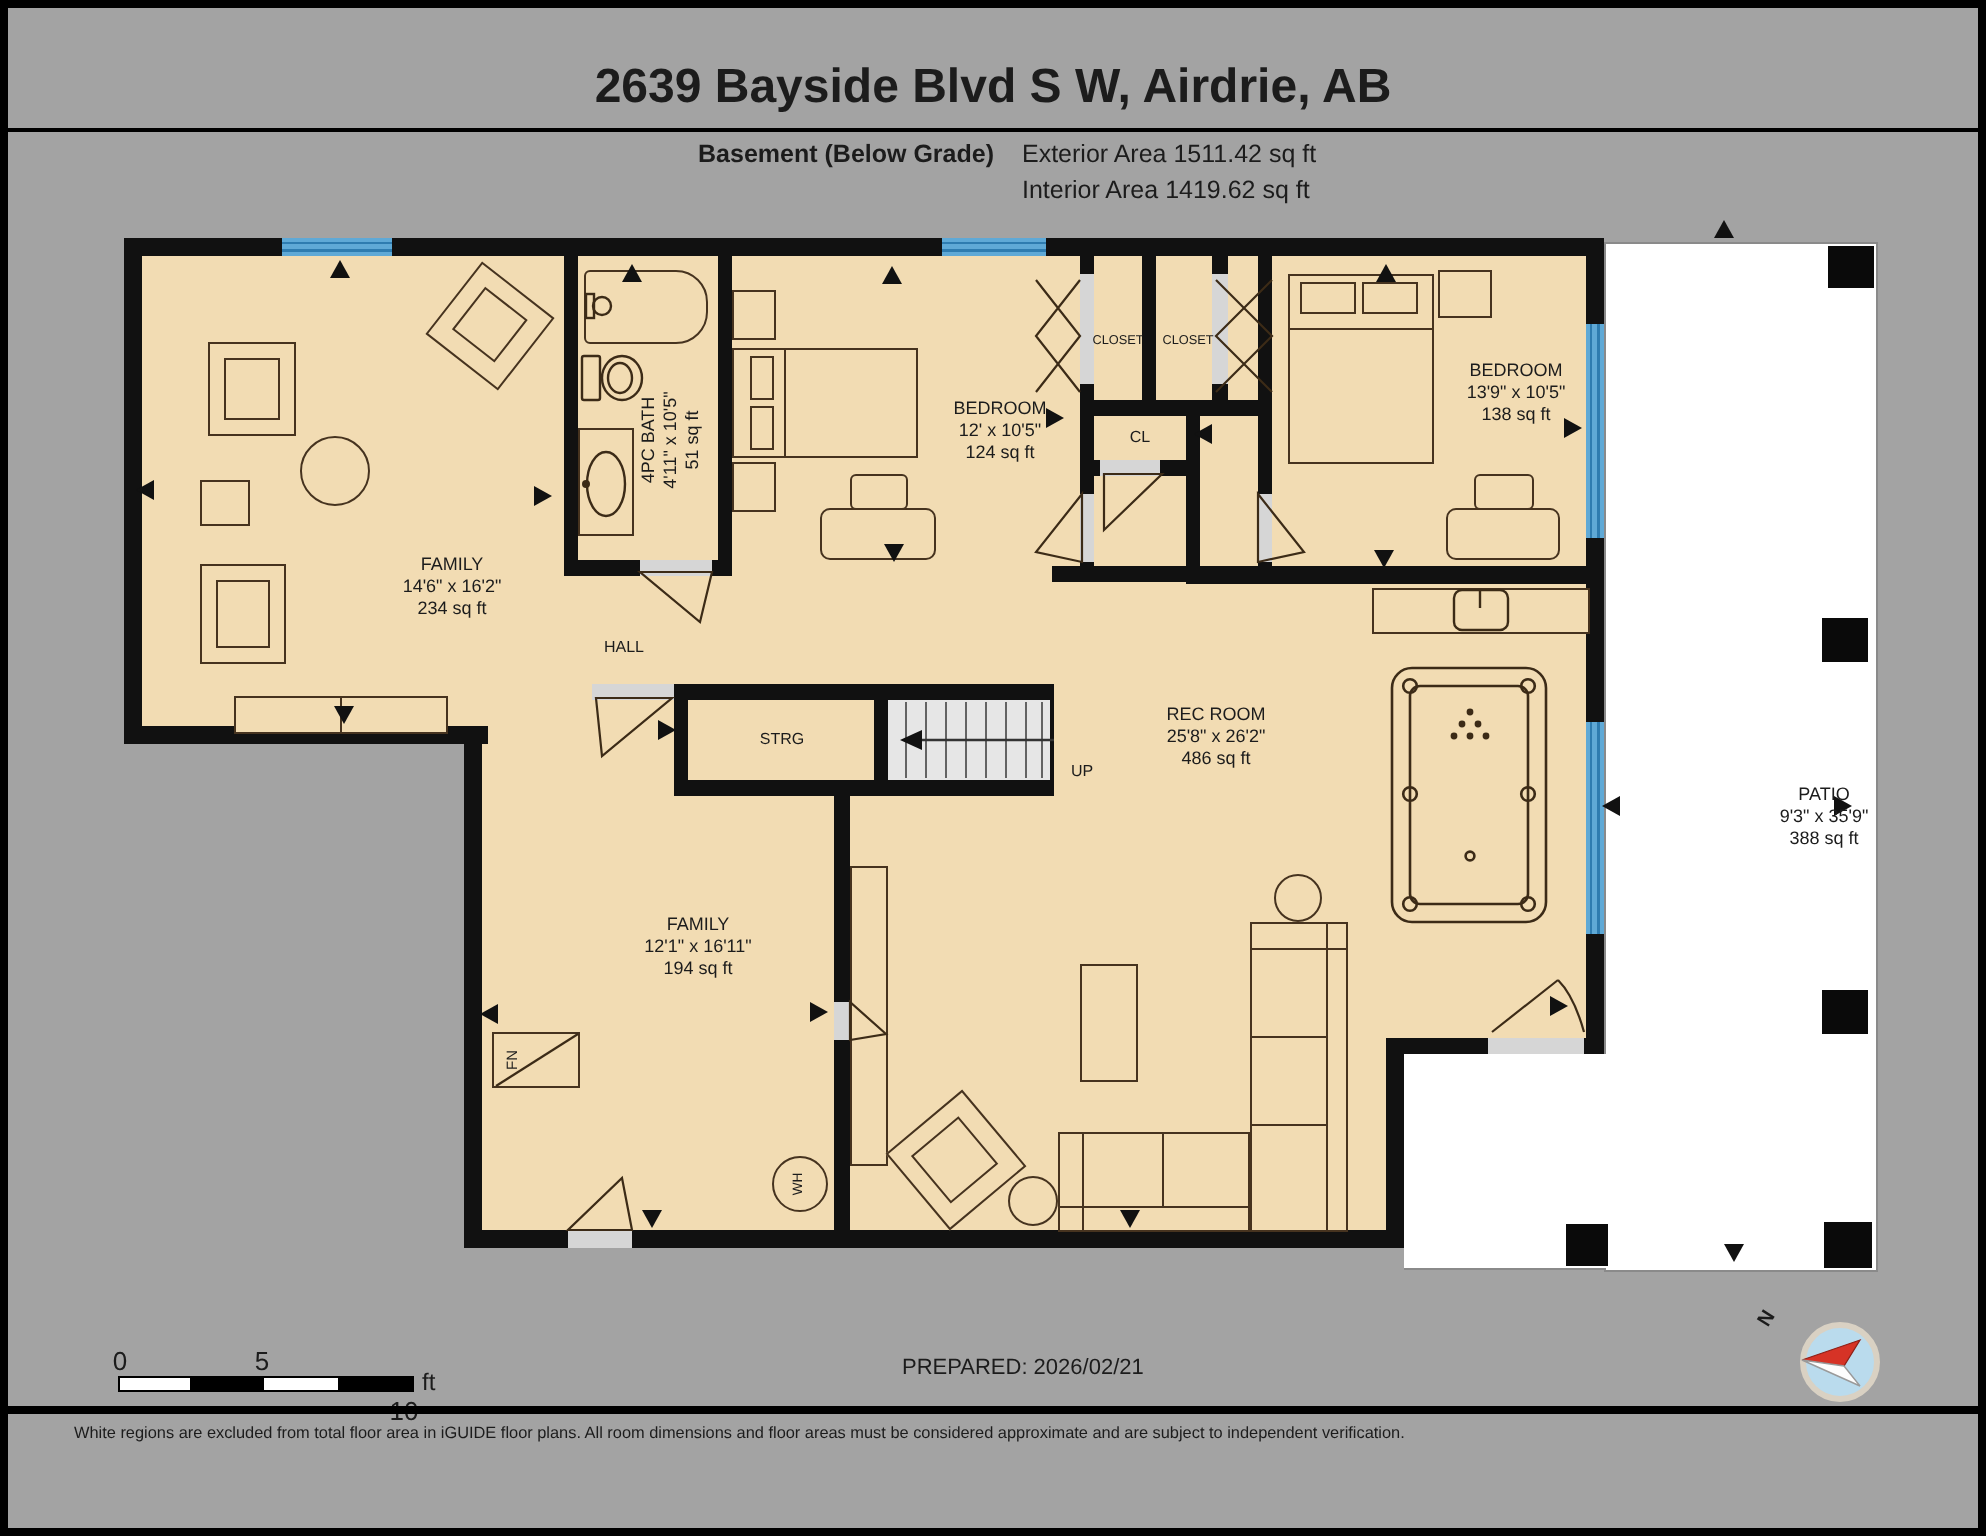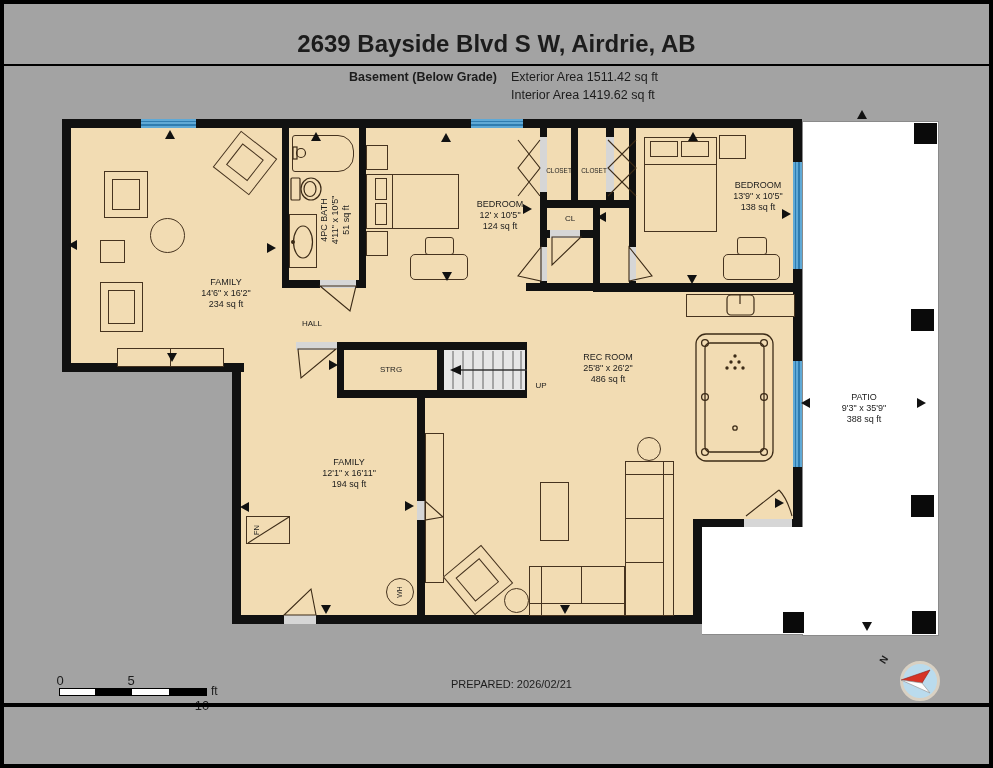--- a/index.html
+++ b/index.html
@@ -288,21 +288,21 @@
   <div class="rlabel" style="left:604px;top:364px;">
     <span>REC ROOM</span>
     <span>25'8" x 26'2"</span>
     <span>486 sq ft</span>
   </div>
   <div class="rlabel" style="left:345px;top:469px;">
     <span>FAMILY</span>
     <span>12'1" x 16'11"</span>
     <span>194 sq ft</span>
   </div>
-  <div class="rlabel" style="left:860px;top:404px;">
+  <div class="rlabel" style="left:908px;top:404px;">
     <span>PATIO</span>
     <span>9'3" x 35'9"</span>
     <span>388 sq ft</span>
   </div>
   <div class="rlabel small" style="left:308px;top:320px;">HALL</div>
   <div class="rlabel small" style="left:387px;top:366px;">STRG</div>
   <div class="rlabel small" style="left:537px;top:382px;">UP</div>
   <div class="rlabel tiny" style="left:555px;top:167px;">CLOSET</div>
   <div class="rlabel tiny" style="left:590px;top:167px;">CLOSET</div>
   <div class="rlabel small" style="left:566px;top:215px;">CL</div>
@@ -314,14 +314,15 @@
   <div class="sbar-num" style="left:198px;top:694px;">10</div>
   <div class="sbar">
     <div class="seg" style="left:35px;width:37px;"></div>
     <div class="seg" style="left:109px;width:37px;"></div>
   </div>
   <div class="ft">ft</div>
 
   <div class="prepared">PREPARED: 2026/02/21</div>
   <div class="north">N</div>
   <div class="footline"></div>
+  <div class="disclaimer">White regions are excluded from total floor area in iGUIDE floor plans. All room dimensions and floor areas must be considered approximate and are subject to independent verification.</div>
 
 </div>
 
 </body></html>

